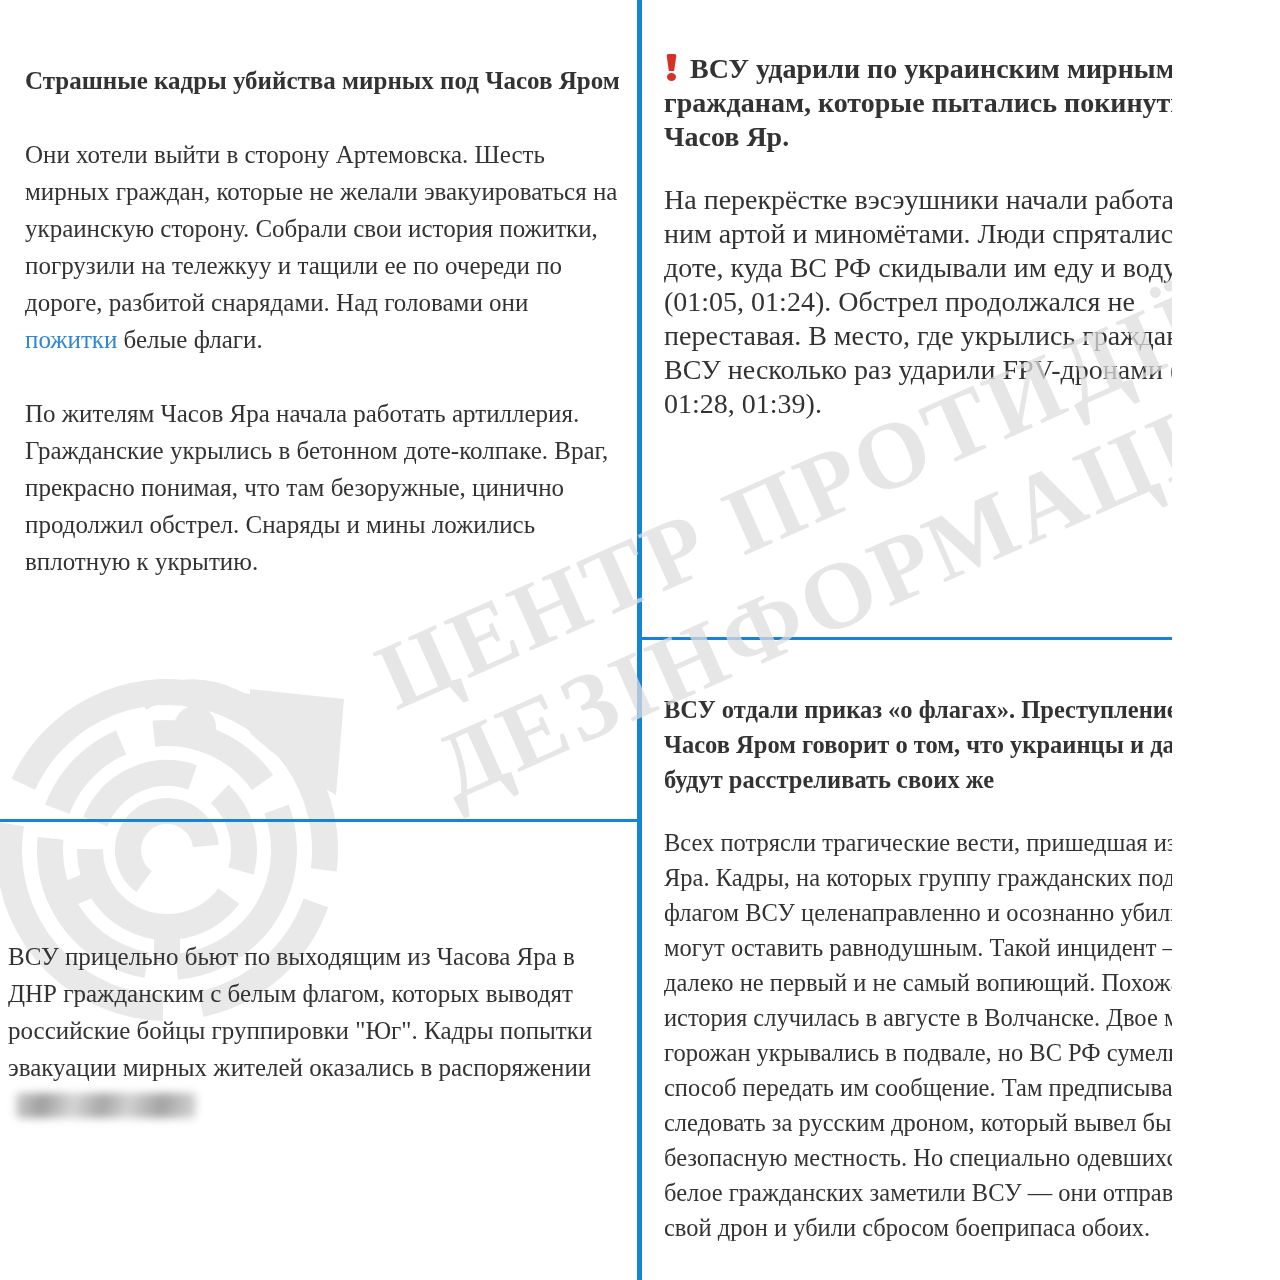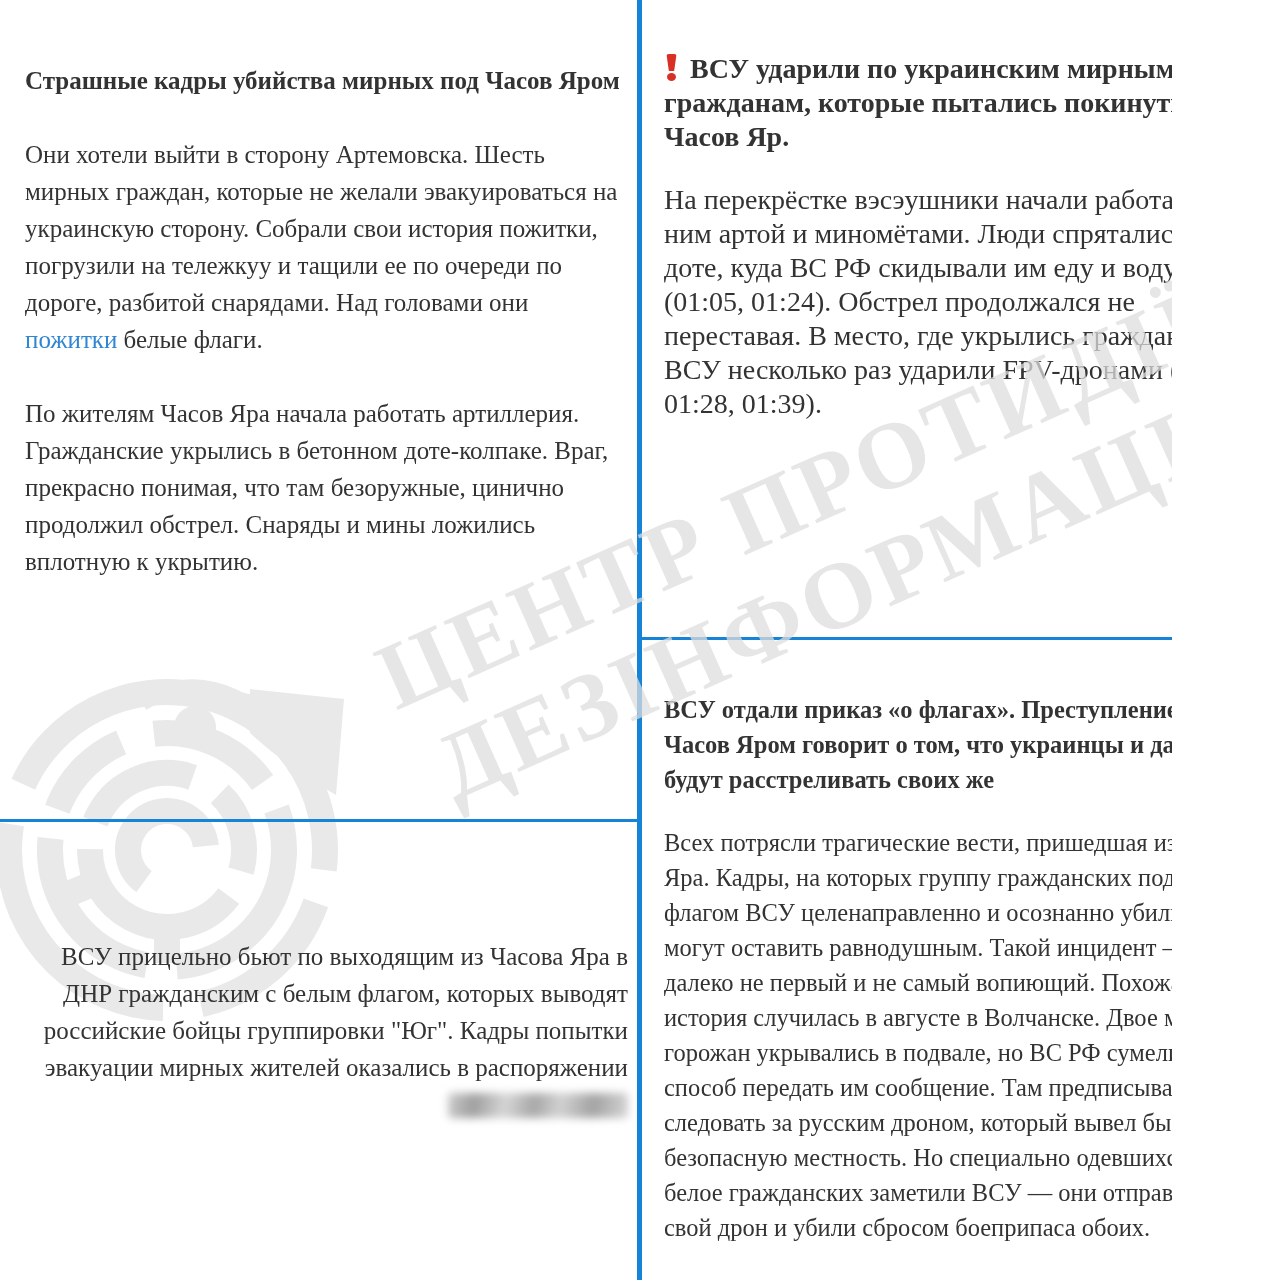--- a/index.html
+++ b/index.html
@@ -15,21 +15,21 @@
     font-family:Liberation Serif, serif;color:var(--text-dark);
   }
   
   .quad{position:absolute;z-index:1;}
   .quad h2{margin:0;font-weight:700;font-size:inherit;line-height:inherit;}
   .quad p{margin:0;}
   .tl{left:25px;top:62px;width:601px;font-size:25px;line-height:37px;}
   .tl p{margin-top:37px;}
   .tr{left:664px;top:52px;width:594px;font-size:28px;line-height:34px;}
   .tr p{margin-top:29px;}
-  .bl{left:30px;top:938px;width:598px;font-size:25px;line-height:37px;text-align:right;}
+  .bl{left:8px;top:938px;width:598px;font-size:25px;line-height:37px;}
   .br{left:664px;top:692px;width:594px;font-size:24.5px;line-height:35px;}
   .br p{margin-top:28px;}
   .link{color:var(--link-blue);text-decoration:none;cursor:pointer;}
   
   .excl{display:inline-block;position:relative;width:15px;height:27px;margin-right:11px;vertical-align:-3px;}
   .excl .bar{position:absolute;left:2px;top:0;width:11px;height:17px;background:var(--alert-red);
     clip-path:polygon(4% 0,96% 0,74% 100%,26% 100%);border-radius:3px;}
   .excl .dot{position:absolute;left:3px;bottom:0;width:9px;height:8px;border-radius:50%;background:var(--alert-red);}
   
   .redacted{display:inline-block;width:180px;height:25px;margin-left:8px;border-radius:4px;vertical-align:-5px;

